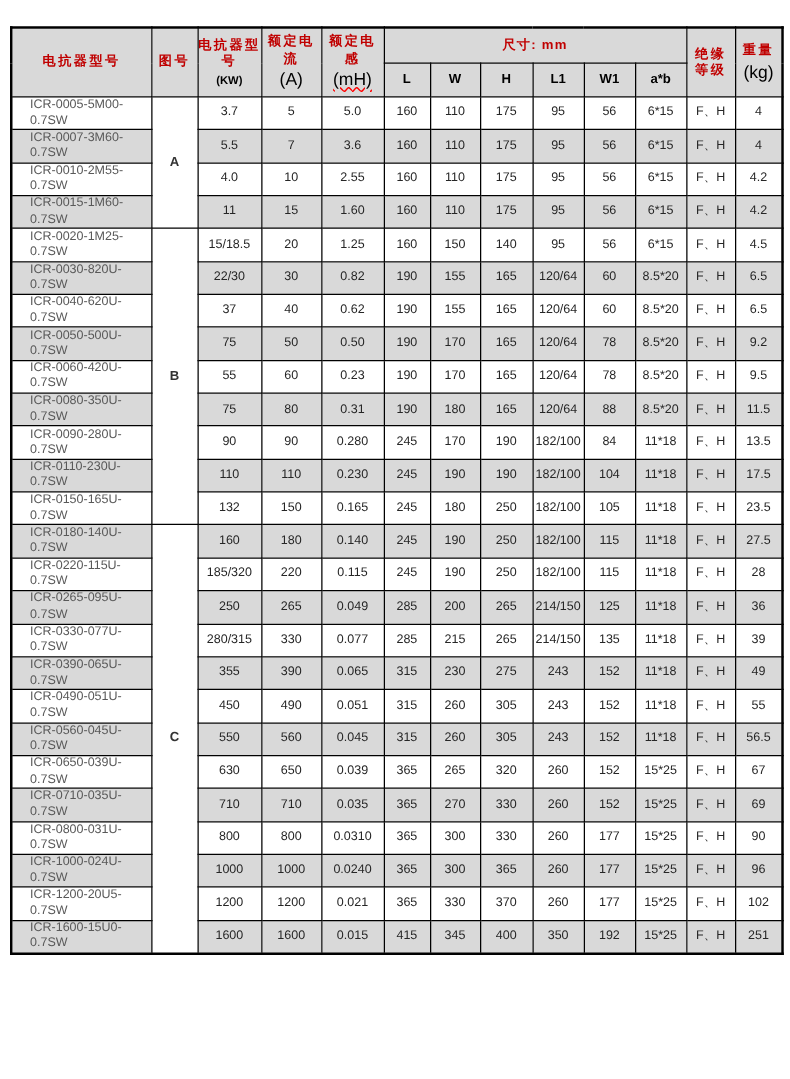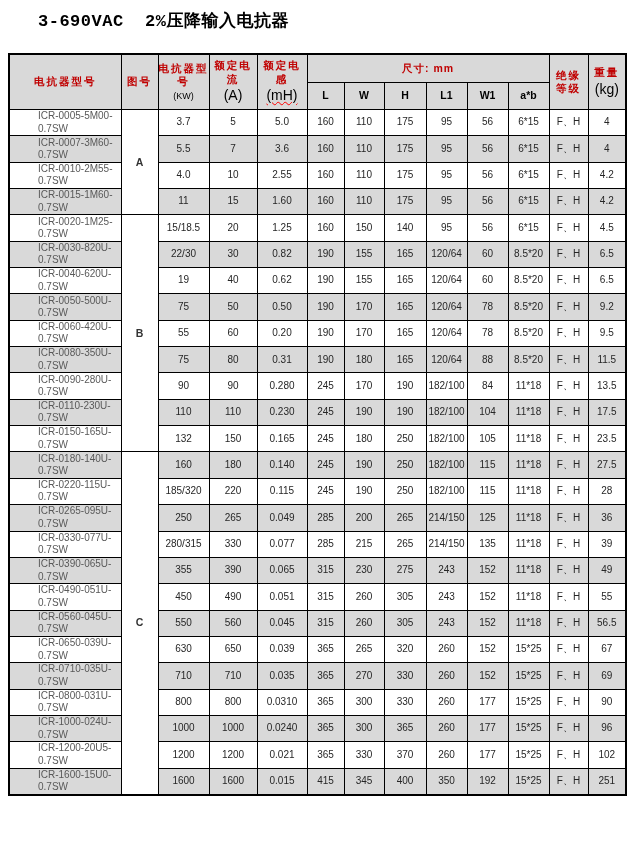--- a/index.html
+++ b/index.html
@@ -19,36 +19,35 @@
   .spec th,.spec td{
     border:1.5px solid #000;
     padding:0;overflow:hidden;
     text-align:center;vertical-align:middle;
     font-size:10px;line-height:1.25;
   }
   .spec thead th{background:#d9d9d9;font-weight:bold;color:#c00000;}
   .spec thead tr.h1 th{height:27px;}
   .spec thead tr.h2 th{height:26px;}
   .hdr-cn{letter-spacing:2px;font-size:10.5px;}
-  .unit-small{display:block;color:#000;font-weight:normal;font-size:9px;letter-spacing:0;margin-top:2px;}
+  .unit-small{display:block;color:#000;font-weight:bold;font-size:9px;letter-spacing:0;margin-top:2px;}
   .unit-big{display:block;color:#000;font-weight:normal;font-size:14px;letter-spacing:0;margin-top:1px;}
   .wavy{text-decoration:underline;text-decoration-style:wavy;text-decoration-color:#ff0000;text-decoration-thickness:1px;}
   .dim-sub{color:#000;font-weight:bold;font-size:10.5px;letter-spacing:0;}
   .dims-span{font-size:10.5px;letter-spacing:1px;}
   .spec tbody tr{height:26.35px;}
   .spec tbody tr.stripe td{background:#d9d9d9;}
-  td.model{text-align:left;padding-left:28px;color:#595959;font-size:10px;}
+  td.model{text-align:left;padding-left:14px;color:#595959;font-size:10px;}
   td.figure{background:#ffffff !important;font-weight:bold;color:#333;font-size:10.5px;}
   td.num{color:#262626;font-size:10px;}
 </style>
 </head>
 <body>
 
 <div class="page">
-  <div class="title">3-690VAC  2%压降输入电抗器</div>
 
   <table class="spec">
     <colgroup>
       <col style="width:112px">
         <col style="width:37px">
         <col style="width:51px">
       <col style="width:48px">
         <col style="width:50px">
         <col style="width:37px">
       <col style="width:40px">
@@ -182,21 +181,21 @@
           <td class="num">155</td>
           <td class="num">165</td>
           <td class="num">120/64</td>
           <td class="num">60</td>
           <td class="num">8.5*20</td>
           <td class="num">F、H</td>
           <td class="num">6.5</td>
         </tr>
         <tr>
           <td class="model">ICR-0040-620U-0.7SW</td>
-          <td class="num">19</td>
+          <td class="num">37</td>
           <td class="num">40</td>
           <td class="num">0.62</td>
           <td class="num">190</td>
           <td class="num">155</td>
           <td class="num">165</td>
           <td class="num">120/64</td>
           <td class="num">60</td>
           <td class="num">8.5*20</td>
           <td class="num">F、H</td>
           <td class="num">6.5</td>
@@ -212,21 +211,21 @@
           <td class="num">120/64</td>
           <td class="num">78</td>
           <td class="num">8.5*20</td>
           <td class="num">F、H</td>
           <td class="num">9.2</td>
         </tr>
         <tr>
           <td class="model">ICR-0060-420U-0.7SW</td>
           <td class="num">55</td>
           <td class="num">60</td>
-          <td class="num">0.20</td>
+          <td class="num">0.23</td>
           <td class="num">190</td>
           <td class="num">170</td>
           <td class="num">165</td>
           <td class="num">120/64</td>
           <td class="num">78</td>
           <td class="num">8.5*20</td>
           <td class="num">F、H</td>
           <td class="num">9.5</td>
         </tr>
         <tr class="stripe">

